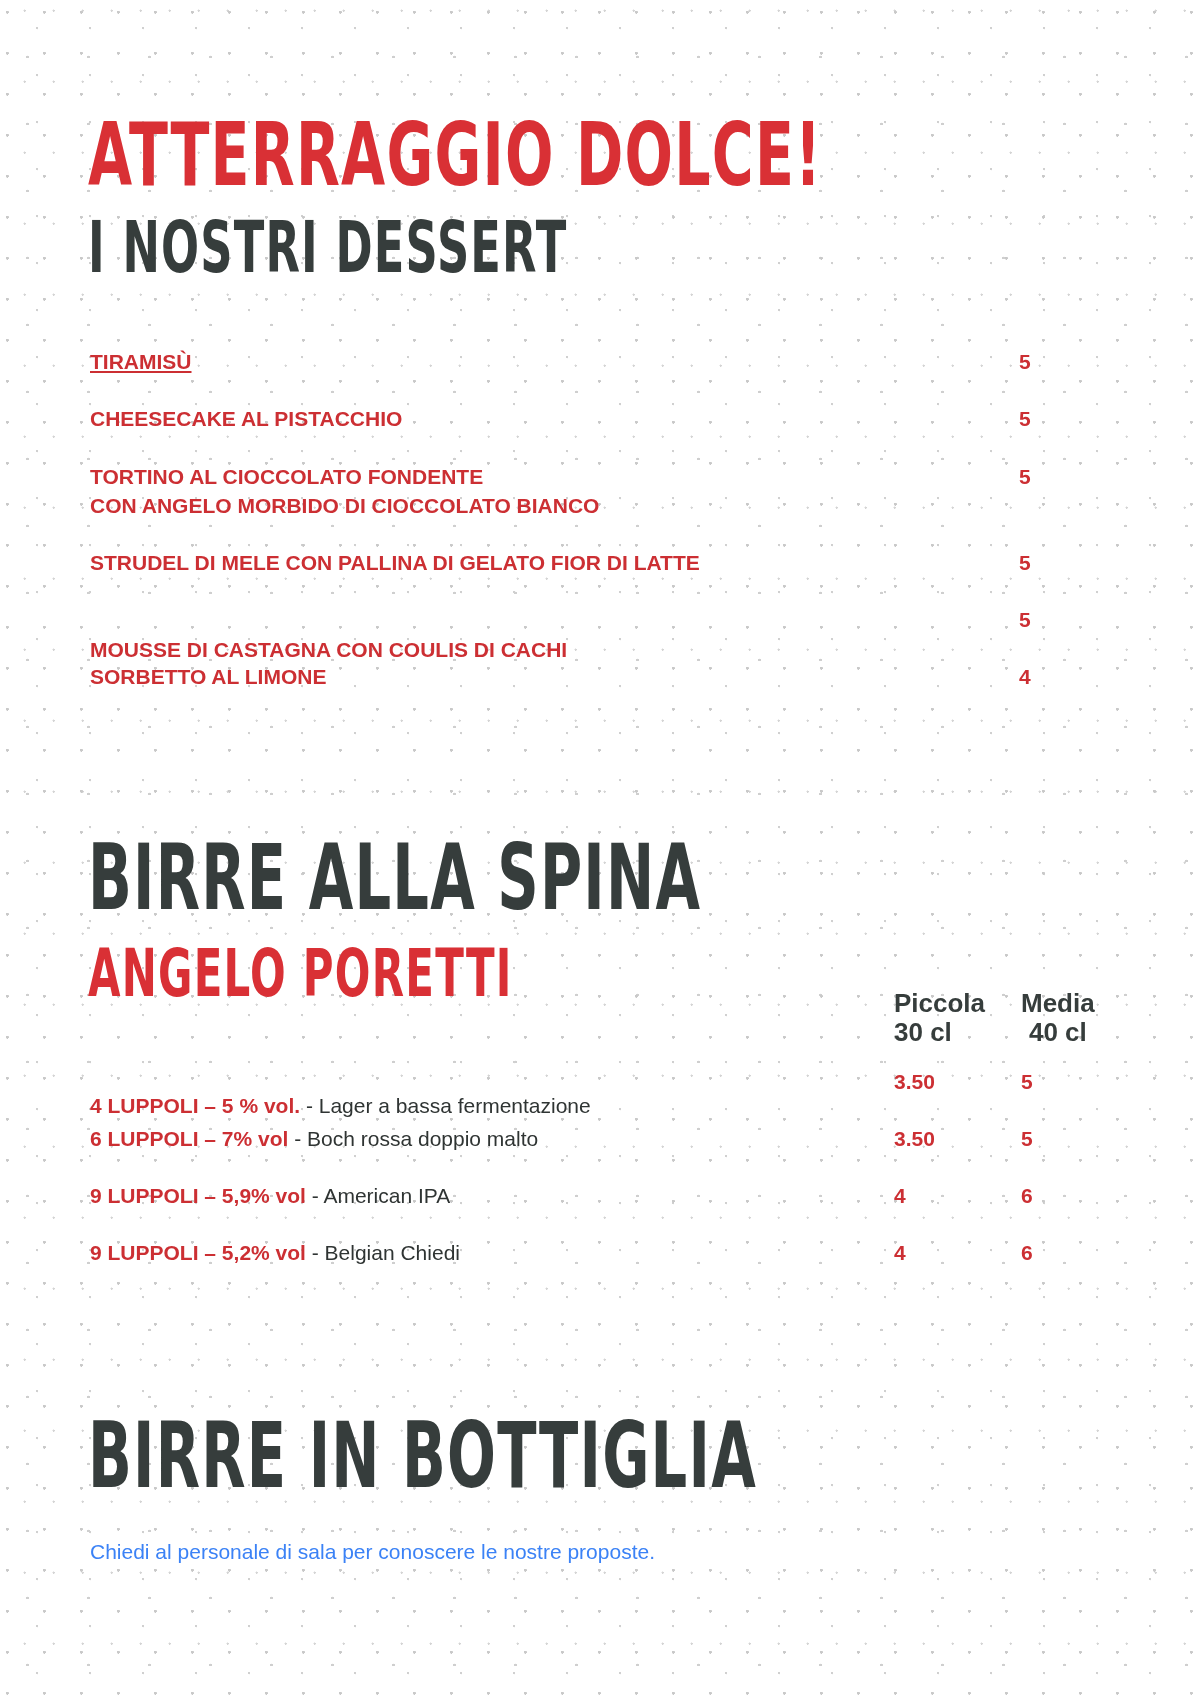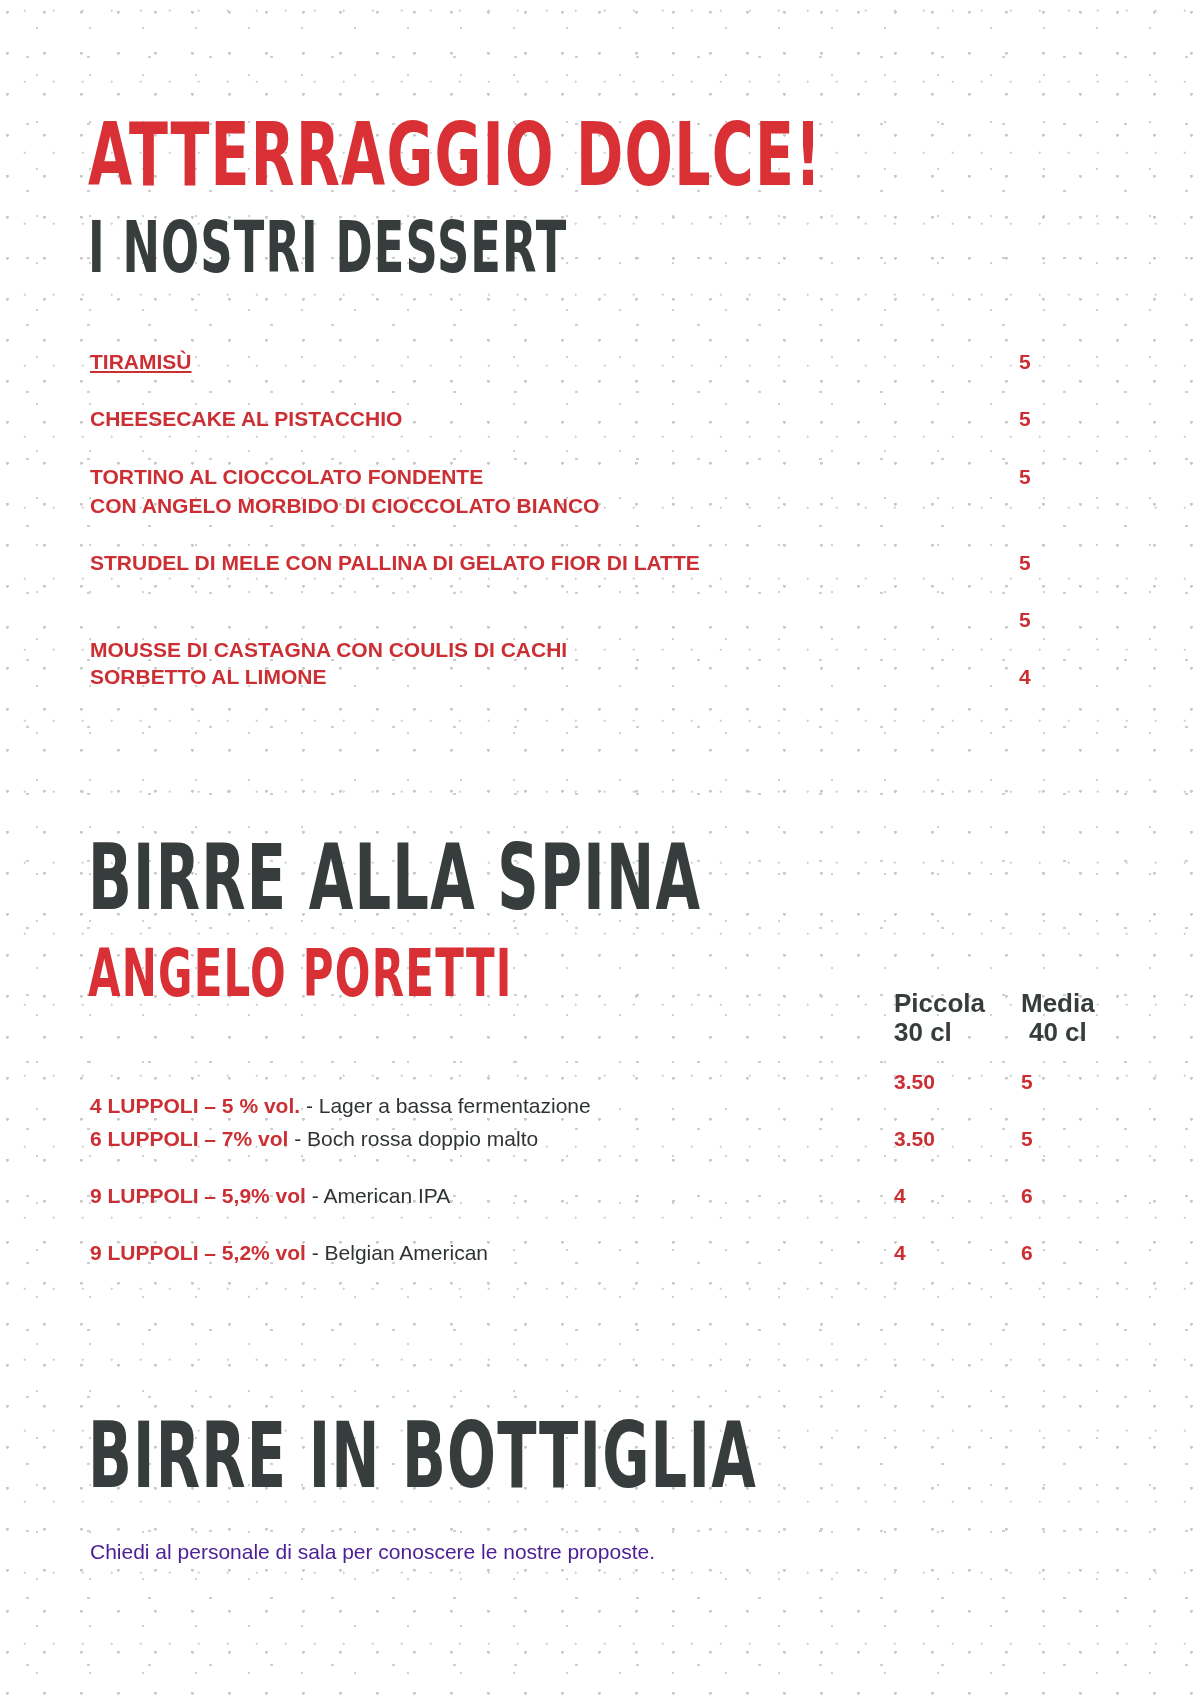--- a/index.html
+++ b/index.html
@@ -19,21 +19,21 @@
     font-family: "DejaVu Sans", sans-serif; font-weight: bold;
     transform-origin: left top; white-space: nowrap; letter-spacing: 2px;
     line-height: 1;
   }
   .red { color: #d93035; }
   .dark { color: #363d3c; }
   .row { position: absolute; left: 90px; font-family: "Liberation Sans", sans-serif; font-size: 21px; font-weight: bold; color: #cc2f33; line-height: 29px; white-space: nowrap; }
   .price { position: absolute; font-family: "Liberation Sans", sans-serif; font-size: 21px; font-weight: bold; color: #cc2f33; }
   .desc { font-weight: normal; color: #2f3433; }
   .colhead { position: absolute; font-family: "Liberation Sans", sans-serif; font-size: 26px; font-weight: bold; color: #363d3c; line-height: 29px; }
-  .note { position: absolute; left: 90px; top: 1540px; font-family: "Liberation Sans", sans-serif; font-size: 21px; color: #4c1d95; }
+  .note { position: absolute; left: 90px; top: 1540px; font-family: "Liberation Sans", sans-serif; font-size: 21px; color: #3b82f6; }
 </style>
 </head>
 <body>
 
 <h1 class="disp red" style="top:112px; font-size:92px; transform: scaleX(0.62) scaleY(0.95);">ATTERRAGGIO DOLCE!</h1>
 <h2 class="disp dark" style="top:212px; font-size:80px; transform: scaleX(0.56) scaleY(0.9);">I NOSTRI DESSERT</h2>
 
 <div>
   <div class="row" style="top:347px;text-decoration:underline;">TIRAMISÙ</div>
   <div class="price" style="left:1019px; top:350px;">5</div>
@@ -80,20 +80,20 @@
   <div class="price" style="left:894px; top:1127px;">3.50</div>
   <div class="price" style="left:1021px; top:1127px;">5</div>
 
   <div class="row" style="top:1181px;">
     <span>9 LUPPOLI – 5,9% vol</span><span class="desc"> - American IPA</span>
   </div>
   <div class="price" style="left:894px; top:1184px;">4</div>
   <div class="price" style="left:1021px; top:1184px;">6</div>
 
   <div class="row" style="top:1238px;">
-    <span>9 LUPPOLI – 5,2% vol</span><span class="desc"> - Belgian American</span>
+    <span>9 LUPPOLI – 5,2% vol</span><span class="desc"> - Belgian Chiedi</span>
   </div>
   <div class="price" style="left:894px; top:1241px;">4</div>
   <div class="price" style="left:1021px; top:1241px;">6</div>
 </div>
 
 <h1 class="disp dark" style="top:1410px; font-size:96px; transform: scaleX(0.6) scaleY(0.95);">BIRRE IN BOTTIGLIA</h1>
 <p class="note" style="margin:0;">Chiedi al personale di sala per conoscere le nostre proposte.</p>
 
 </body></html>

